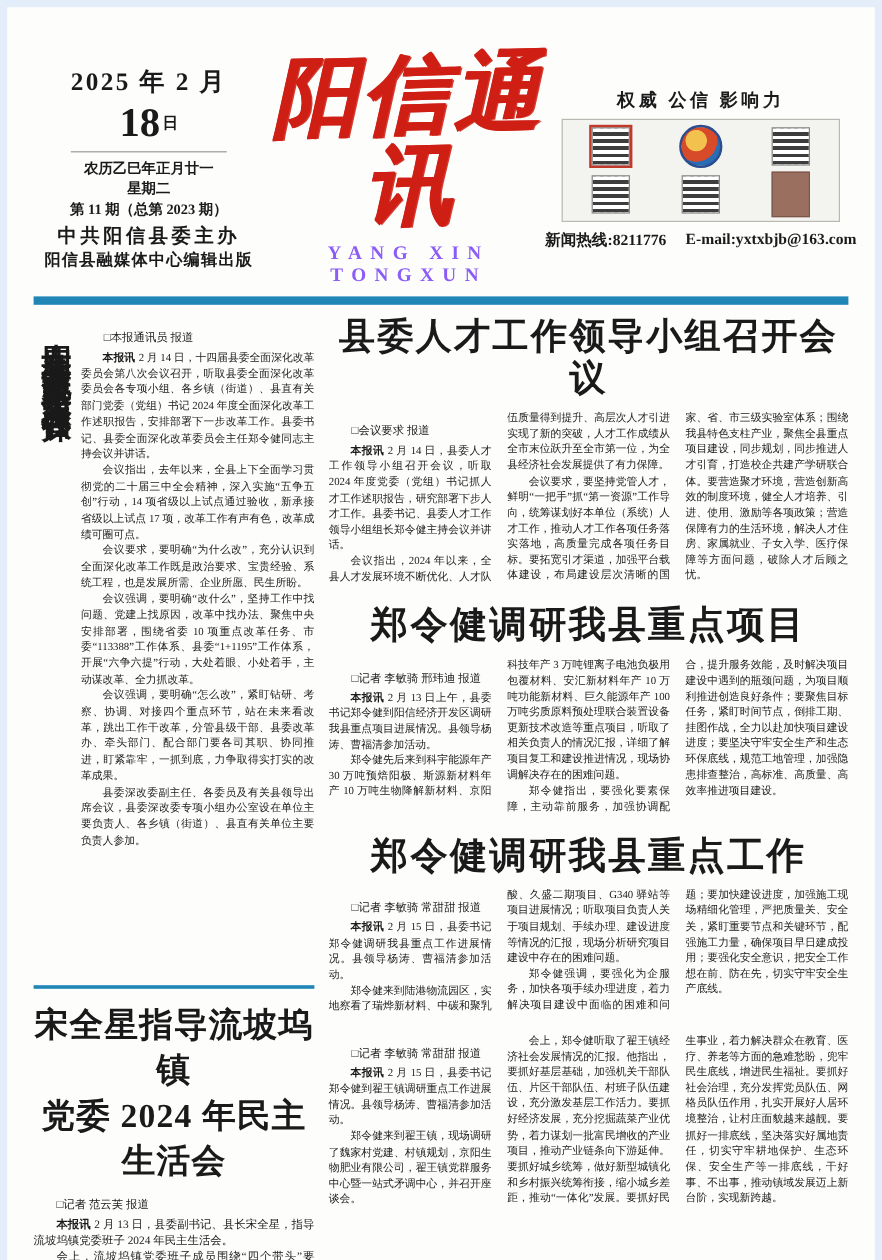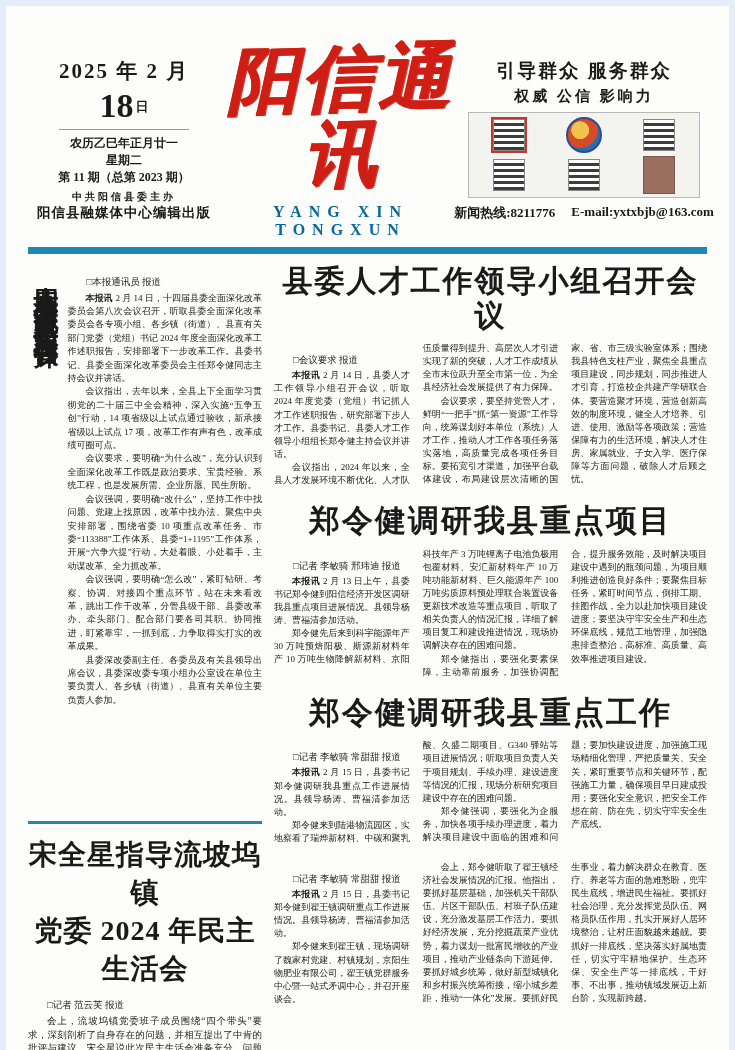--- a/index.html
+++ b/index.html
@@ -7,27 +7,27 @@
          border:6px solid #e4eefa;min-height:1050px;}
   
   .mast{display:flex;align-items:center;}
   .date-block{width:192px;text-align:center;flex:none;}
   .date-ym{font-size:21px;font-weight:bold;letter-spacing:2px;}
   .date-day-row{font-weight:bold;margin-top:2px;}
   .date-day{font-size:34px;font-weight:900;}
   .date-day-unit{font-size:13px;vertical-align:6px;margin-left:2px;}
   .date-sep{width:130px;height:1px;background:#999;margin:4px auto 5px;}
   .date-small{font-size:12px;font-weight:bold;line-height:17px;}
-  .org-line{font-size:10px;font-weight:bold;letter-spacing:3px;margin-top:4px;}
+  .org-line{font-size:16px;font-weight:bold;letter-spacing:3px;margin-top:4px;}
   .pub-line{font-size:13.5px;font-weight:bold;letter-spacing:1px;}
   .brand-block{flex:1;text-align:center;padding-top:2px;}
   .brand{font-size:72px;line-height:1.05;font-weight:900;color:#cf1f15;letter-spacing:4px;
          font-style:italic;transform:rotate(-1.5deg);display:inline-block;
          text-shadow:1px 0 0 #cf1f15,0 1px 0 #cf1f15,2px 1px 0 #d43c31;}
-  .brand-latin{font-size:16px;font-weight:bold;letter-spacing:7px;color:#0369a1;margin-top:10px;}
+  .brand-latin{font-size:16px;font-weight:bold;letter-spacing:7px;color:#8b5cf6;margin-top:10px;}
   .right-block{width:246px;flex:none;text-align:center;}
   .slogan1{font-family:"Liberation Sans",sans-serif;font-size:19px;font-weight:900;letter-spacing:2px;}
   .slogan2{font-size:15px;font-weight:bold;letter-spacing:3px;margin-top:3px;}
   .qr-panel{border:1px solid #b9b9b4;background:#f3f3ef;width:232px;height:86px;box-sizing:border-box;
             margin:6px auto 4px;display:grid;grid-template-columns:repeat(3,1fr);grid-template-rows:1fr 1fr;
             gap:2px;padding:3px;align-items:center;justify-items:center;}
   .qr{width:30px;height:30px;background:
       repeating-linear-gradient(0deg,#3d3d3d 0 3px,#fff 3px 6px),
       repeating-linear-gradient(90deg,#3d3d3d 0 3px,rgba(255,255,255,.65) 3px 6px);
       border:1px solid #888;}
@@ -80,21 +80,20 @@
       <div class="org-line">中共阳信县委主办</div>
       <div class="pub-line">阳信县融媒体中心编辑出版</div>
     </div>
 
     <div class="brand-block">
       <div class="brand">阳信通讯</div>
       <div class="brand-latin">YANG XIN  TONGXUN</div>
     </div>
 
     <div class="right-block">
-      <div class="slogan1">引导群众 服务群众</div>
       <div class="slogan2">权威 公信 影响力</div>
       <div class="qr-panel">
         <span class="qr red-frame"></span>
         <span class="badge"></span>
         <span class="qr"></span>
         <span class="qr"></span>
         <span class="qr"></span>
         <span class="brown"></span>
       </div>
       <div class="contact">
@@ -125,20 +124,21 @@
 
       <div class="left-rule"></div>
 
       <article>
         <h2 class="bl-title">
           <span>宋全星指导流坡坞镇</span><br>
           <span>党委 2024 年民主生活会</span>
         </h2>
         <div class="bl-body">
           <p class="byline">□记者 范云芙 报道</p>
+          <p class="para"><strong class="dateline">本报讯</strong><span>2 月 13 日，县委副书记、县长宋全星，指导流坡坞镇党委班子 2024 年民主生活会。</span></p>
           <p class="para">会上，流坡坞镇党委班子成员围绕“四个带头”要求，深刻剖析了自身存在的问题，并相互提出了中肯的批评与建议。宋全星说此次民主生活会准备充分、问题查摆深入、批评与自我批评开诚布公、整改方向明确，达到了预期效果。</p>
           <p class="para">宋全星指出，流坡坞镇党委班子要以此次民主生活会为契机，进一步坚定政治方向，推动跨越发展，全面从严治党，并强化自身建设。</p>
 
         </div>
       </article>
     </section>
 
     <section class="right-sec">
 
       <article class="r-article">

